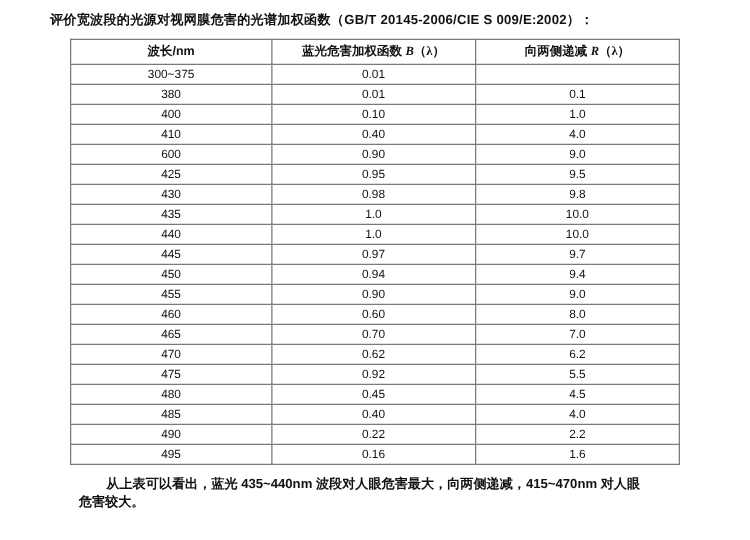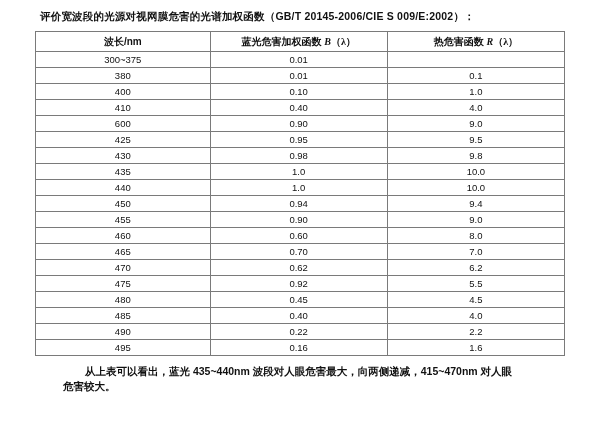--- a/index.html
+++ b/index.html
@@ -25,21 +25,21 @@
     font-size: 10.5px;
     line-height: 1.4;
     padding: 9px 18px 7px 40px;
     font-weight: bold;
     letter-spacing: 0.2px;
     color: #111;
     white-space: nowrap;
   }
   table.data {
     border-collapse: collapse;
-    width: 530px;
+    width: 488px;
     margin: 0 auto;
     table-layout: fixed;
     border: 1px solid #4a4a4a;
     padding-left: 44px;
   }
   table.data th, table.data td {
     border: 1px solid #7a7a7a;
     text-align: center;
     font-size: 9.5px;
     padding: 0;
@@ -86,21 +86,21 @@
   <table class="data">
     <colgroup>
       <col class="col-a">
       <col class="col-b">
       <col class="col-c">
     </colgroup>
     <thead>
       <tr>
         <th>波长/nm</th>
         <th><span>蓝光危害加权函数 </span><span class="ital">B</span><span class="lam">（λ）</span></th>
-        <th><span>热危害函数 </span><span class="ital">R</span><span class="lam">（λ）</span></th>
+        <th><span>向两侧递减 </span><span class="ital">R</span><span class="lam">（λ）</span></th>
       </tr>
     </thead>
     <tbody id="table-body">
         <tr>
           <td>300~375</td>
           <td>0.01</td>
           <td></td>
         </tr>
         <tr>
           <td>380</td>
@@ -134,20 +134,25 @@
         </tr>
         <tr>
           <td>435</td>
           <td>1.0</td>
           <td>10.0</td>
         </tr>
         <tr>
           <td>440</td>
           <td>1.0</td>
           <td>10.0</td>
+        </tr>
+        <tr>
+          <td>445</td>
+          <td>0.97</td>
+          <td>9.7</td>
         </tr>
         <tr>
           <td>450</td>
           <td>0.94</td>
           <td>9.4</td>
         </tr>
         <tr>
           <td>455</td>
           <td>0.90</td>
           <td>9.0</td>

